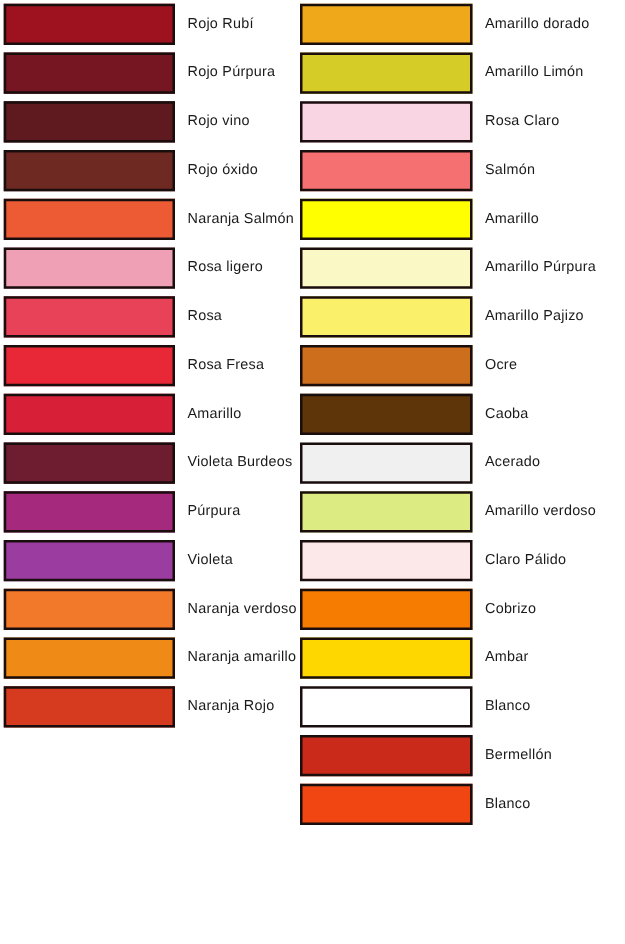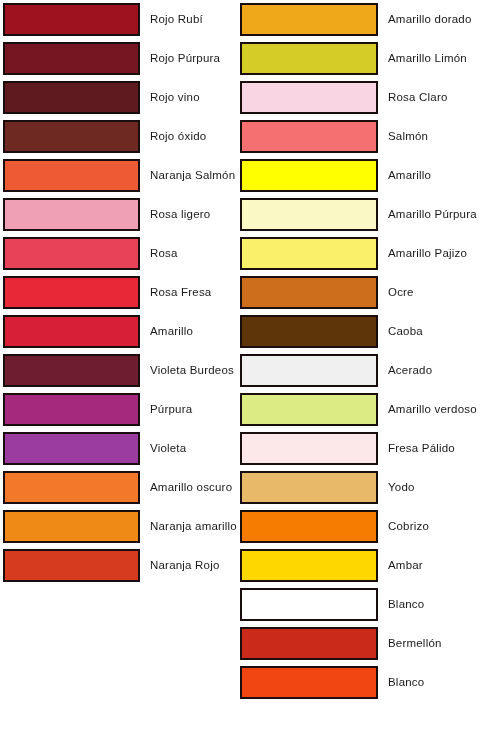--- a/index.html
+++ b/index.html
@@ -104,21 +104,21 @@
       <div class="swatch-row">
         <div class="swatch-chip" style="background: rgb(165, 42, 126);"></div>
         <div class="swatch-label">Púrpura</div>
       </div>
       <div class="swatch-row">
         <div class="swatch-chip" style="background: rgb(155, 60, 160);"></div>
         <div class="swatch-label">Violeta</div>
       </div>
       <div class="swatch-row">
         <div class="swatch-chip" style="background: rgb(243, 121, 42);"></div>
-        <div class="swatch-label">Amarillo oscuro</div>
+        <div class="swatch-label">Naranja verdoso</div>
       </div>
       <div class="swatch-row">
         <div class="swatch-chip" style="background: rgb(240, 138, 22);"></div>
         <div class="swatch-label">Naranja amarillo</div>
       </div>
       <div class="swatch-row">
         <div class="swatch-chip" style="background: rgb(214, 59, 31);"></div>
         <div class="swatch-label">Naranja Rojo</div>
       </div>
     </div>
@@ -162,25 +162,21 @@
       <div class="swatch-row">
         <div class="swatch-chip" style="background: rgb(240, 240, 240);"></div>
         <div class="swatch-label">Acerado</div>
       </div>
       <div class="swatch-row">
         <div class="swatch-chip" style="background: rgb(220, 236, 130);"></div>
         <div class="swatch-label">Amarillo verdoso</div>
       </div>
       <div class="swatch-row">
         <div class="swatch-chip" style="background: rgb(252, 232, 232);"></div>
-        <div class="swatch-label">Fresa Pálido</div>
-      </div>
-      <div class="swatch-row">
-        <div class="swatch-chip" style="background: rgb(232, 185, 105);"></div>
-        <div class="swatch-label">Yodo</div>
+        <div class="swatch-label">Claro Pálido</div>
       </div>
       <div class="swatch-row">
         <div class="swatch-chip" style="background: rgb(245, 124, 0);"></div>
         <div class="swatch-label">Cobrizo</div>
       </div>
       <div class="swatch-row">
         <div class="swatch-chip" style="background: rgb(255, 215, 0);"></div>
         <div class="swatch-label">Ambar</div>
       </div>
       <div class="swatch-row">

